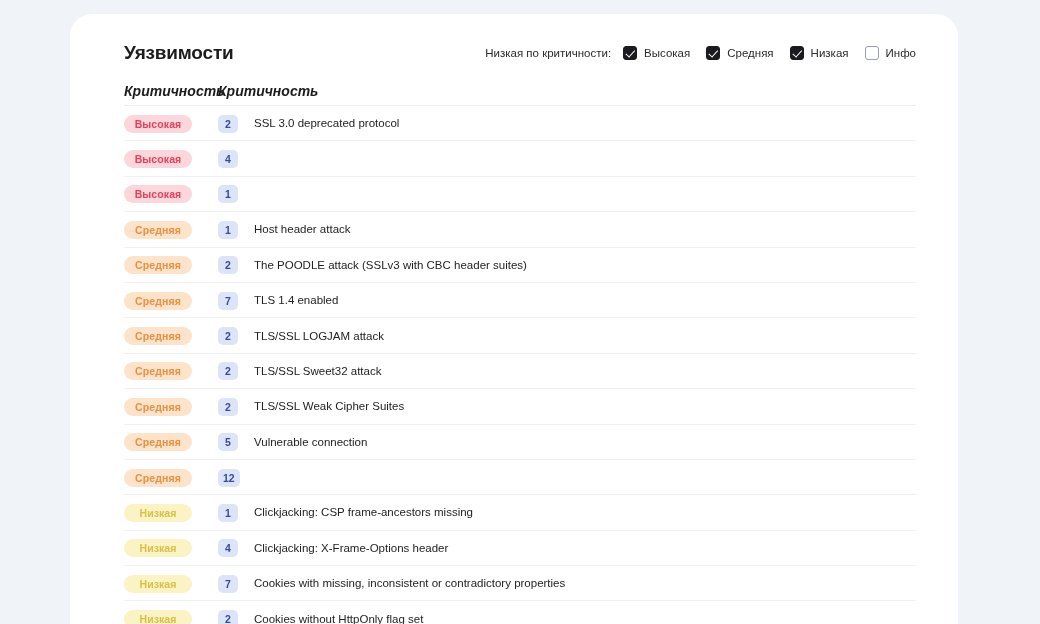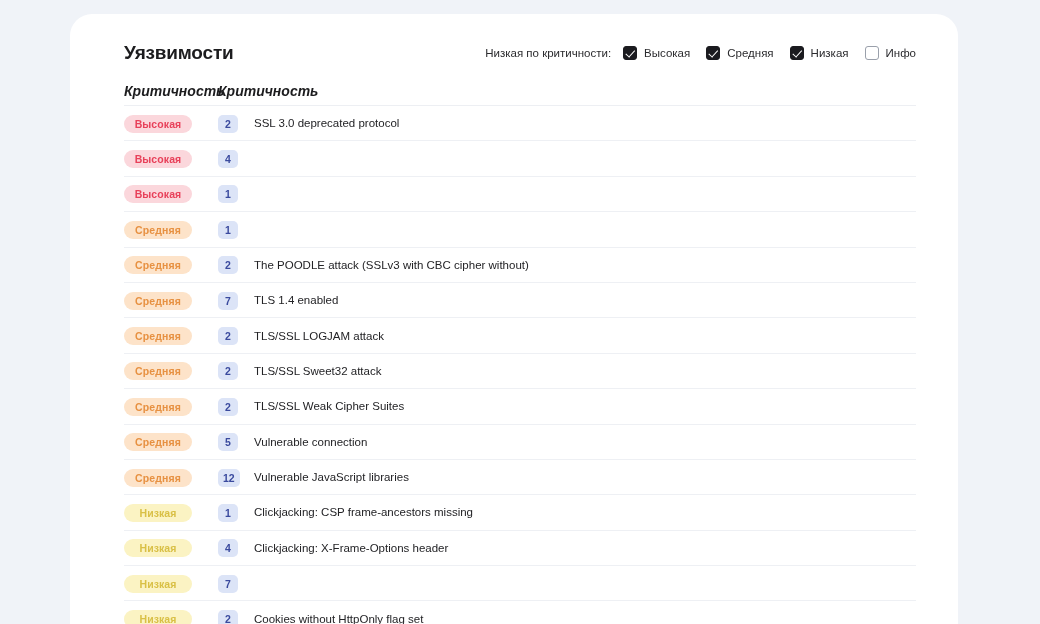--- a/index.html
+++ b/index.html
@@ -218,25 +218,26 @@
             <div class="col-sev"><span class="sev-badge sev-high">Высокая</span></div>
             <div class="col-count"><span class="count-badge">4</span></div>
           </div>
           <div class="trow">
             <div class="col-sev"><span class="sev-badge sev-high">Высокая</span></div>
             <div class="col-count"><span class="count-badge">1</span></div>
           </div>
           <div class="trow">
             <div class="col-sev"><span class="sev-badge sev-medium">Средняя</span></div>
             <div class="col-count"><span class="count-badge">1</span></div>
-          </div>
-          <div class="trow">
-            <div class="col-sev"><span class="sev-badge sev-medium">Средняя</span></div>
-            <div class="col-count"><span class="count-badge">2</span></div>
-            <div class="col-name vuln-name">The POODLE attack (SSLv3 with CBC cipher without)</div>
+            <div class="col-name vuln-name">Host header attack</div>
+          </div>
+          <div class="trow">
+            <div class="col-sev"><span class="sev-badge sev-medium">Средняя</span></div>
+            <div class="col-count"><span class="count-badge">2</span></div>
+            <div class="col-name vuln-name">The POODLE attack (SSLv3 with CBC header suites)</div>
           </div>
           <div class="trow">
             <div class="col-sev"><span class="sev-badge sev-medium">Средняя</span></div>
             <div class="col-count"><span class="count-badge">7</span></div>
             <div class="col-name vuln-name">TLS 1.4 enabled</div>
           </div>
           <div class="trow">
             <div class="col-sev"><span class="sev-badge sev-medium">Средняя</span></div>
             <div class="col-count"><span class="count-badge">2</span></div>
             <div class="col-name vuln-name">TLS/SSL LOGJAM attack</div>
@@ -252,35 +253,35 @@
             <div class="col-name vuln-name">TLS/SSL Weak Cipher Suites</div>
           </div>
           <div class="trow">
             <div class="col-sev"><span class="sev-badge sev-medium">Средняя</span></div>
             <div class="col-count"><span class="count-badge">5</span></div>
             <div class="col-name vuln-name">Vulnerable connection</div>
           </div>
           <div class="trow">
             <div class="col-sev"><span class="sev-badge sev-medium">Средняя</span></div>
             <div class="col-count"><span class="count-badge">12</span></div>
-            <div class="col-name vuln-name">Vulnerable JavaScript libraries</div>
           </div>
           <div class="trow">
             <div class="col-sev"><span class="sev-badge sev-low">Низкая</span></div>
             <div class="col-count"><span class="count-badge">1</span></div>
             <div class="col-name vuln-name">Clickjacking: CSP frame-ancestors missing</div>
           </div>
           <div class="trow">
             <div class="col-sev"><span class="sev-badge sev-low">Низкая</span></div>
             <div class="col-count"><span class="count-badge">4</span></div>
             <div class="col-name vuln-name">Clickjacking: X-Frame-Options header</div>
           </div>
           <div class="trow">
             <div class="col-sev"><span class="sev-badge sev-low">Низкая</span></div>
             <div class="col-count"><span class="count-badge">7</span></div>
+            <div class="col-name vuln-name">Cookies with missing, inconsistent or contradictory properties</div>
           </div>
           <div class="trow">
             <div class="col-sev"><span class="sev-badge sev-low">Низкая</span></div>
             <div class="col-count"><span class="count-badge">2</span></div>
             <div class="col-name vuln-name">Cookies without HttpOnly flag set</div>
           </div>
         </div>
     </div>
 
   </div>

